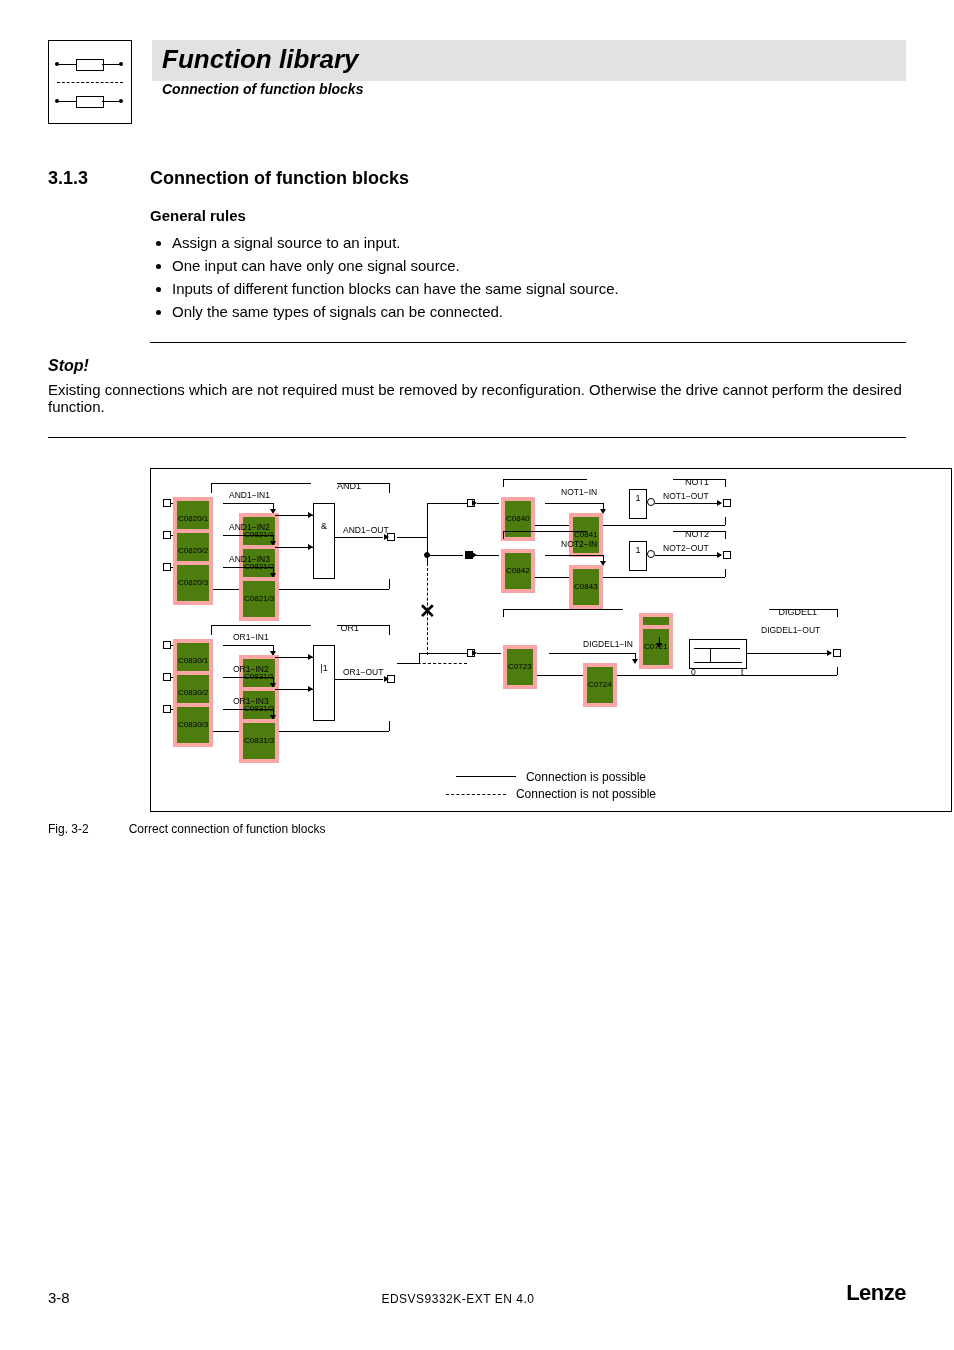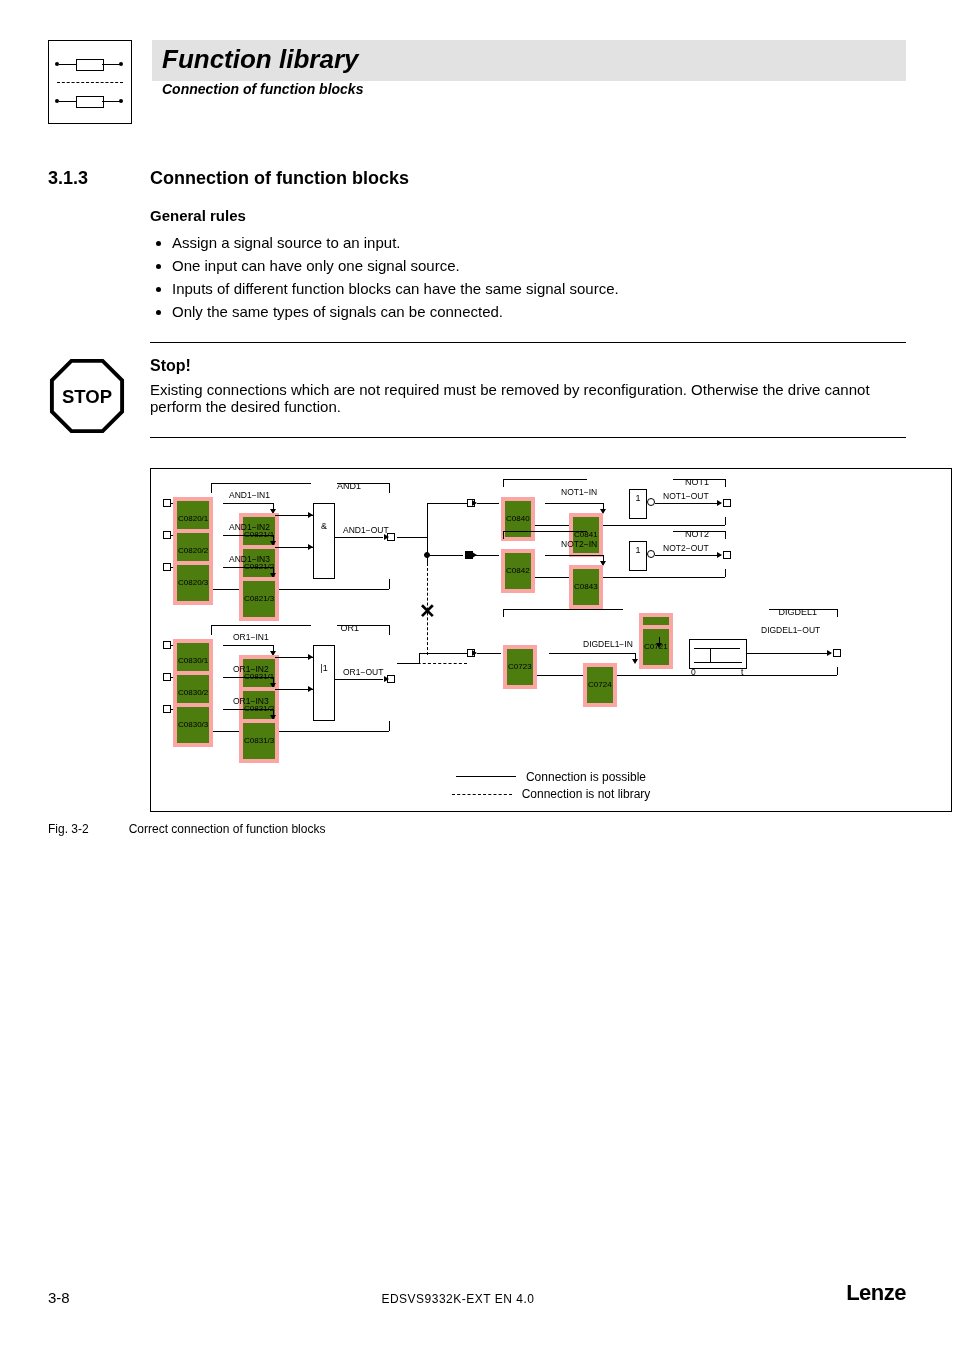--- a/index.html
+++ b/index.html
@@ -129,21 +129,21 @@
     gap: 24px;
     align-items: flex-start;
     margin-top: 8px;
   }
   .stop-sign {
     width: 78px;
     flex: 0 0 auto;
   }
   .stop-sign svg { width: 78px; height: 78px; }
   .stop-body { flex: 1; font-size: 15px; }
-  .stop-body .stop-title { font-weight: bold; margin-bottom: 6px; font-size: 16px; }
+  .stop-body .stop-title { font-weight: bold; margin-bottom: 6px; font-size: 16px; font-style: italic; }
 
   
   .diagram-wrap {
     margin-top: 16px;
   }
   .diagram {
     border: 1px solid #000;
     width: 800px;
     height: 342px;
     position: relative;
@@ -303,26 +303,20 @@
     <ul class="bullets">
       <li>Assign a signal source to an input.</li>
       <li>One input can have only one signal source.</li>
       <li>Inputs of different function blocks can have the same signal source.</li>
       <li>Only the same types of signals can be connected.</li>
     </ul>
     <hr class="rule">
   </div>
 
   <div class="stop-row">
-    <div class="stop-sign">
-      <svg viewBox="0 0 80 80">
-        <polygon points="24,4 56,4 76,24 76,56 56,76 24,76 4,56 4,24" fill="#fff" stroke="#000" stroke-width="4"></polygon>
-        <text x="40" y="47" text-anchor="middle" font-family="Arial" font-weight="bold" font-size="19">STOP</text>
-      </svg>
-    </div>
     <div class="stop-body">
       <div class="stop-title">Stop!</div>
       <div>Existing connections which are not required must be removed by reconfiguration. Otherwise the drive cannot perform the desired function.</div>
       <hr class="rule" style="margin-top:22px;">
     </div>
   </div>
 
   <div class="diagram-wrap">
     <div class="diagram">
 
@@ -541,21 +535,21 @@
       <div class="vline" style="left:268px; top:184px; height:10px;"></div>
       <div class="hline" style="left:268px; top:184px; width:48px;"></div>
 
       <div class="legend">
         <div class="row">
             <span class="solid"></span>
           <span>Connection is possible</span>
           </div><br>
         <div class="row">
             <span class="dashed"></span>
-          <span>Connection is not library</span>
+          <span>Connection is not possible</span>
           </div>
       </div>
     </div>
 
     <div class="fig-cap">
       <span>Fig. 3-2</span>
       <span>Correct connection of function blocks</span>
     </div>
   </div>
 

